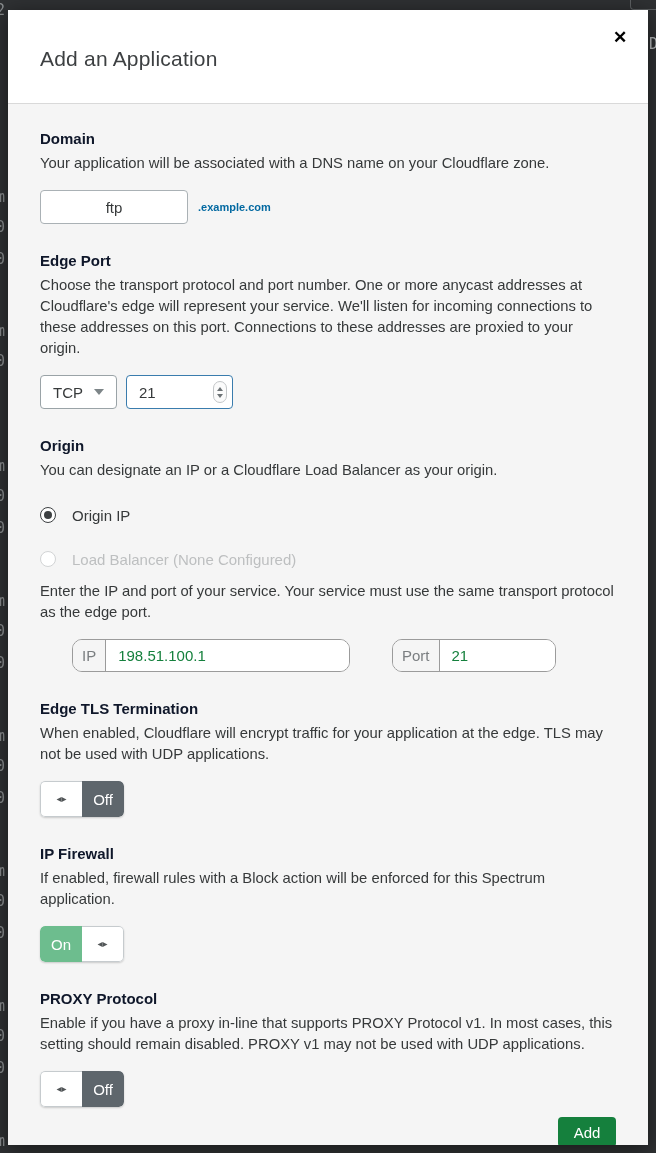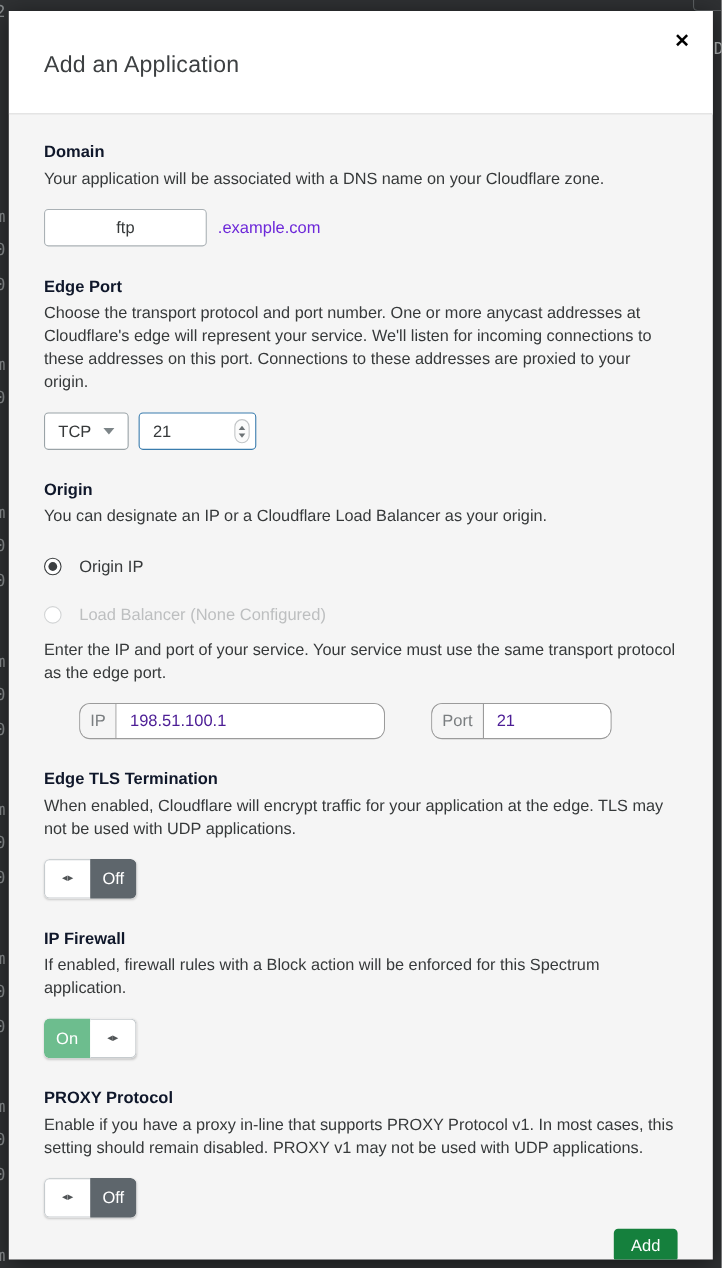--- a/index.html
+++ b/index.html
@@ -64,21 +64,21 @@
   
   .row { display:flex; align-items:center; margin-top:16px; }
   .text-input {
     height:34px; background:#fff;
     border:1px solid #aab1b5; border-radius:4px;
     font-family:"Liberation Sans", sans-serif;
     font-size:15px; color:#36393a; padding:0 12px;
     outline:none;
   }
   .domain-input { width:148px;text-align:center; }
-  .suffix { font-size:15px; color:#6d28d9; margin-left:10px; }
+  .suffix { font-size:11px; color:#0369a1; margin-left:10px;font-weight:bold; }
 
   .select-box {
     width:77px; height:34px; background:#fff;
     border:1px solid #9aa3a7; border-radius:4px;
     display:flex; align-items:center; justify-content:space-between;
     padding:0 12px; cursor:pointer; margin-right:9px;
   }
   .select-value { font-size:15px; color:#36393a; }
   .caret-down {
     width:0; height:0;
@@ -128,21 +128,21 @@
   .ig-ip { width:278px; margin-right:10px; }
   .ig-port { width:164px; }
   .ig-prefix {
     background:#f5f5f5; color:#7a7e80; font-size:15px;
     display:flex; align-items:center; padding:0 9px;
     border-right:1px solid #9b9b9b;
   }
   .ig-input {
     border:none; outline:none; flex:1; min-width:0;
     font-family:"Liberation Sans", sans-serif;
-    font-size:15px; color:#4c1d95; padding:0 0 0 12px;
+    font-size:15px; color:#15803d; padding:0 0 0 12px;
   }
 
   
   .toggle {
     display:flex; width:84px; height:36px; margin-top:16px;
     border-radius:5px; overflow:hidden; cursor:pointer;
     box-shadow:0 1px 2px rgba(0,0,0,.18);
   }
   .toggle .handle {
     width:42px; background:#fff;

